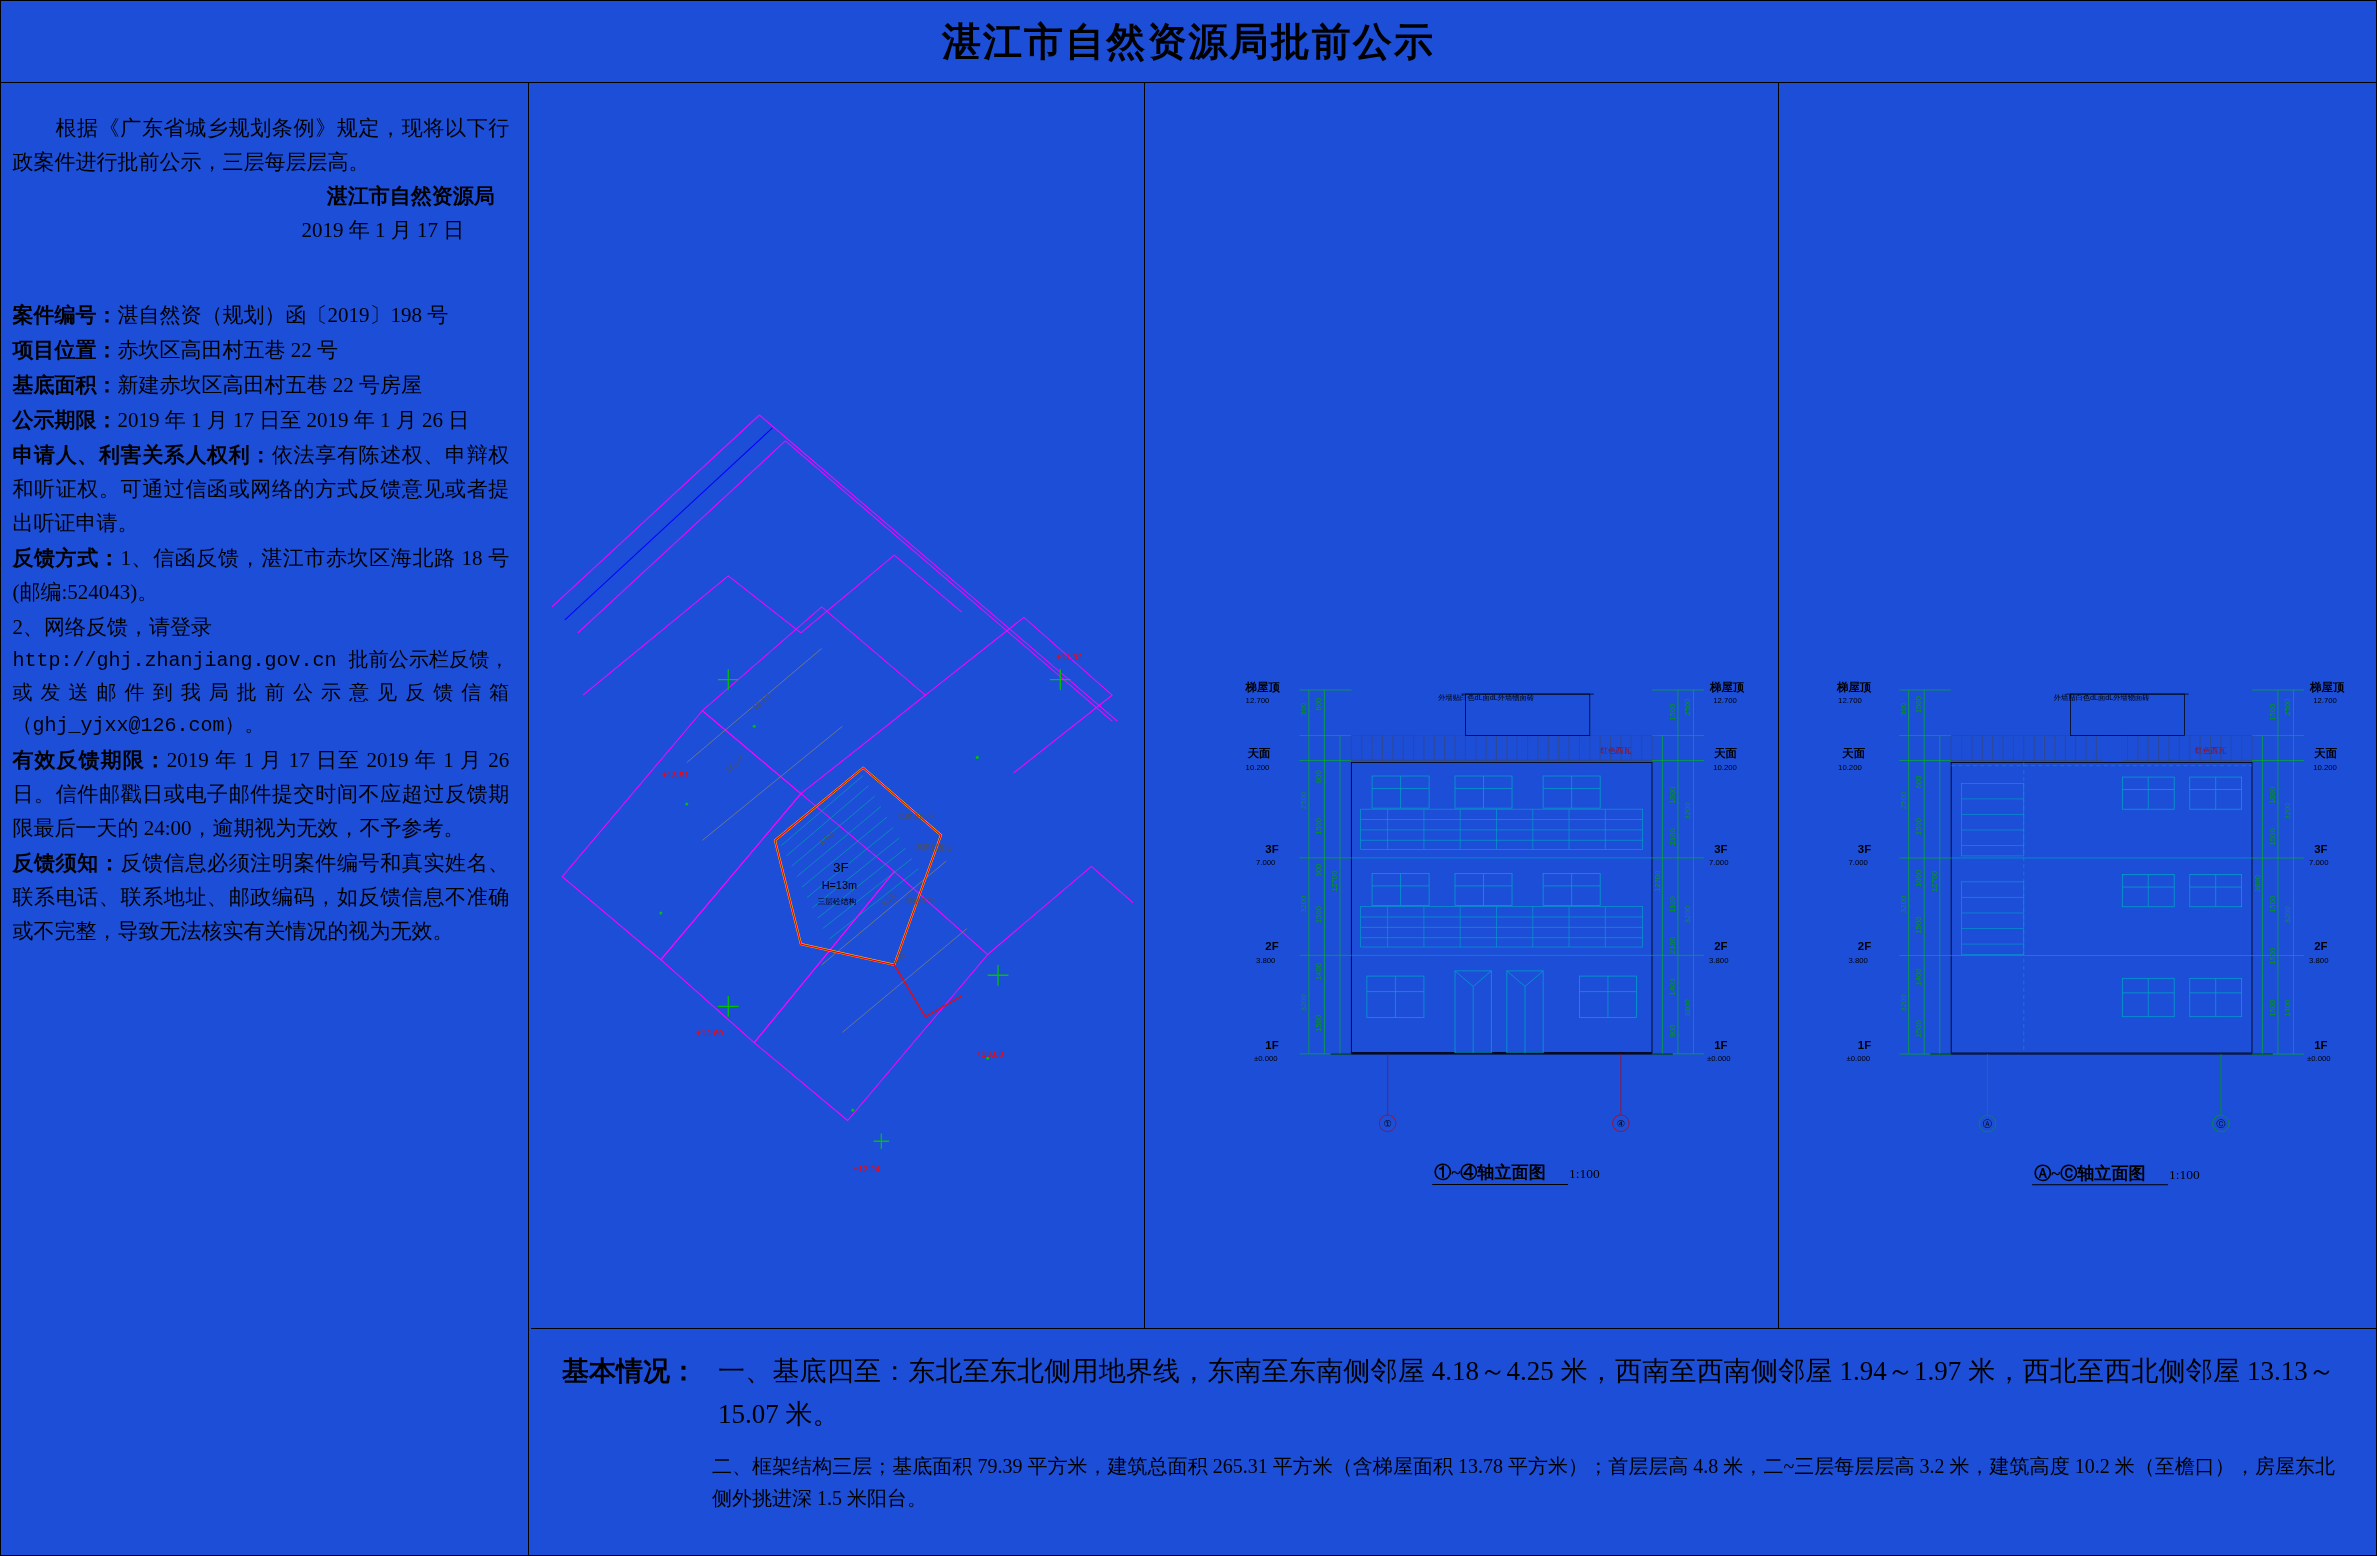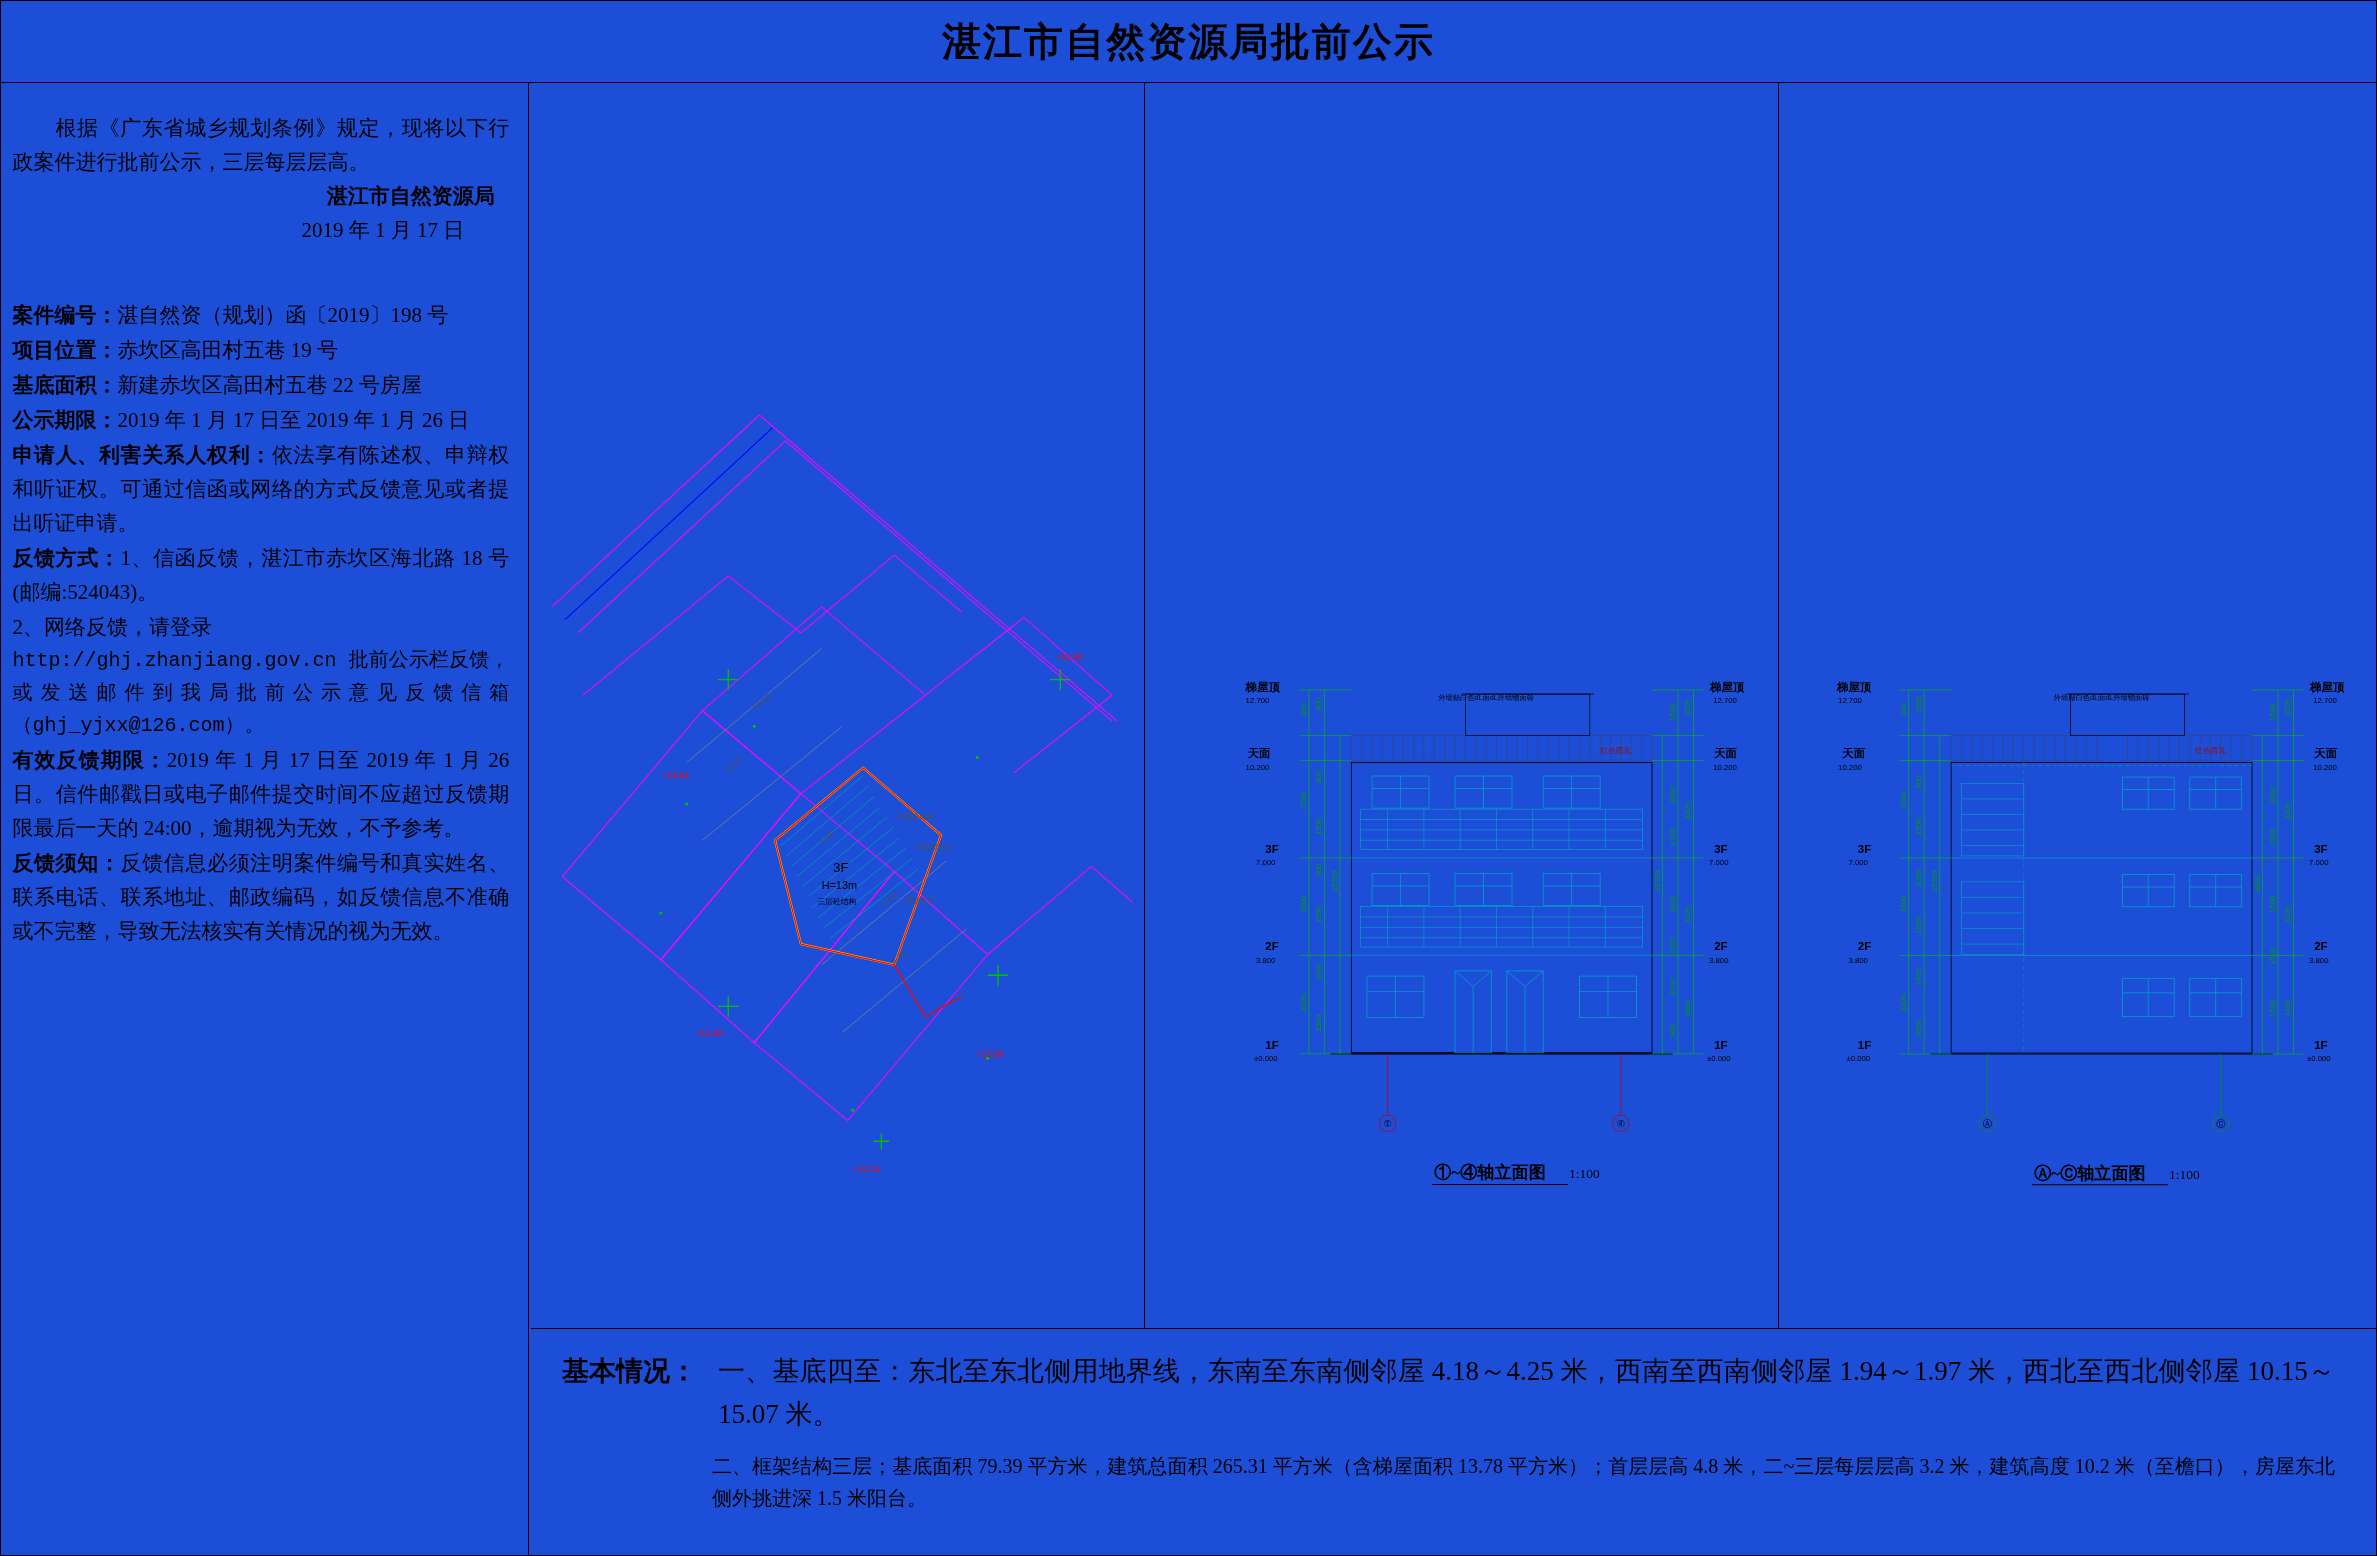--- a/index.html
+++ b/index.html
@@ -80,21 +80,21 @@
     <div class="para indent">根据《广东省城乡规划条例》规定，现将以下行政案件进行批前公示，三层每层层高。</div>
     <div class="para right-align">湛江市自然资源局</div>
     <div class="para right-align2">2019 年 1 月 17 日</div>
 
     <div class="gap-lg"></div>
 
     <div class="fld">
       <b>案件编号：</b><span>湛自然资（规划）函〔2019〕198 号</span>
     </div>
     <div class="fld">
-      <b>项目位置：</b><span>赤坎区高田村五巷 19 号</span>
+      <b>项目位置：</b><span>赤坎区高田村五巷 22 号</span>
     </div>
     <div class="fld">
       <b>基底面积：</b><span>新建赤坎区高田村五巷 22 号房屋</span>
     </div>
     <div class="fld">
       <b>公示期限：</b><span>2019 年 1 月 17 日至 2019 年 1 月 26 日</span>
     </div>
     <div class="fld">
       <b>申请人、利害关系人权利：</b><span>依法享有陈述权、申辩权和听证权。可通过信函或网络的方式反馈意见或者提出听证申请。</span>
     </div>
@@ -563,19 +563,19 @@
       </g>
       <g stroke="#000" stroke-width="2">
           <path d="M486 2124 h262"></path>
         </g>
     </svg>
   </div>
 
   <div id="bottom-notes">
     <div class="note-row">
       <div class="note-label">基本情况：</div>
-      <div class="note-body">一、基底四至：东北至东北侧用地界线，东南至东南侧邻屋 4.18～4.25 米，西南至西南侧邻屋 1.94～1.97 米，西北至西北侧邻屋 10.15～15.07 米。</div>
+      <div class="note-body">一、基底四至：东北至东北侧用地界线，东南至东南侧邻屋 4.18～4.25 米，西南至西南侧邻屋 1.94～1.97 米，西北至西北侧邻屋 13.13～15.07 米。</div>
     </div>
     <div class="note-body2">二、框架结构三层；基底面积 79.39 平方米，建筑总面积 265.31 平方米（含梯屋面积 13.78 平方米）；首层层高 4.8 米，二~三层每层层高 3.2 米，建筑高度 10.2 米（至檐口），房屋东北侧外挑进深 1.5 米阳台。</div>
   </div>
 
 </div>
 
 
 </body></html>

